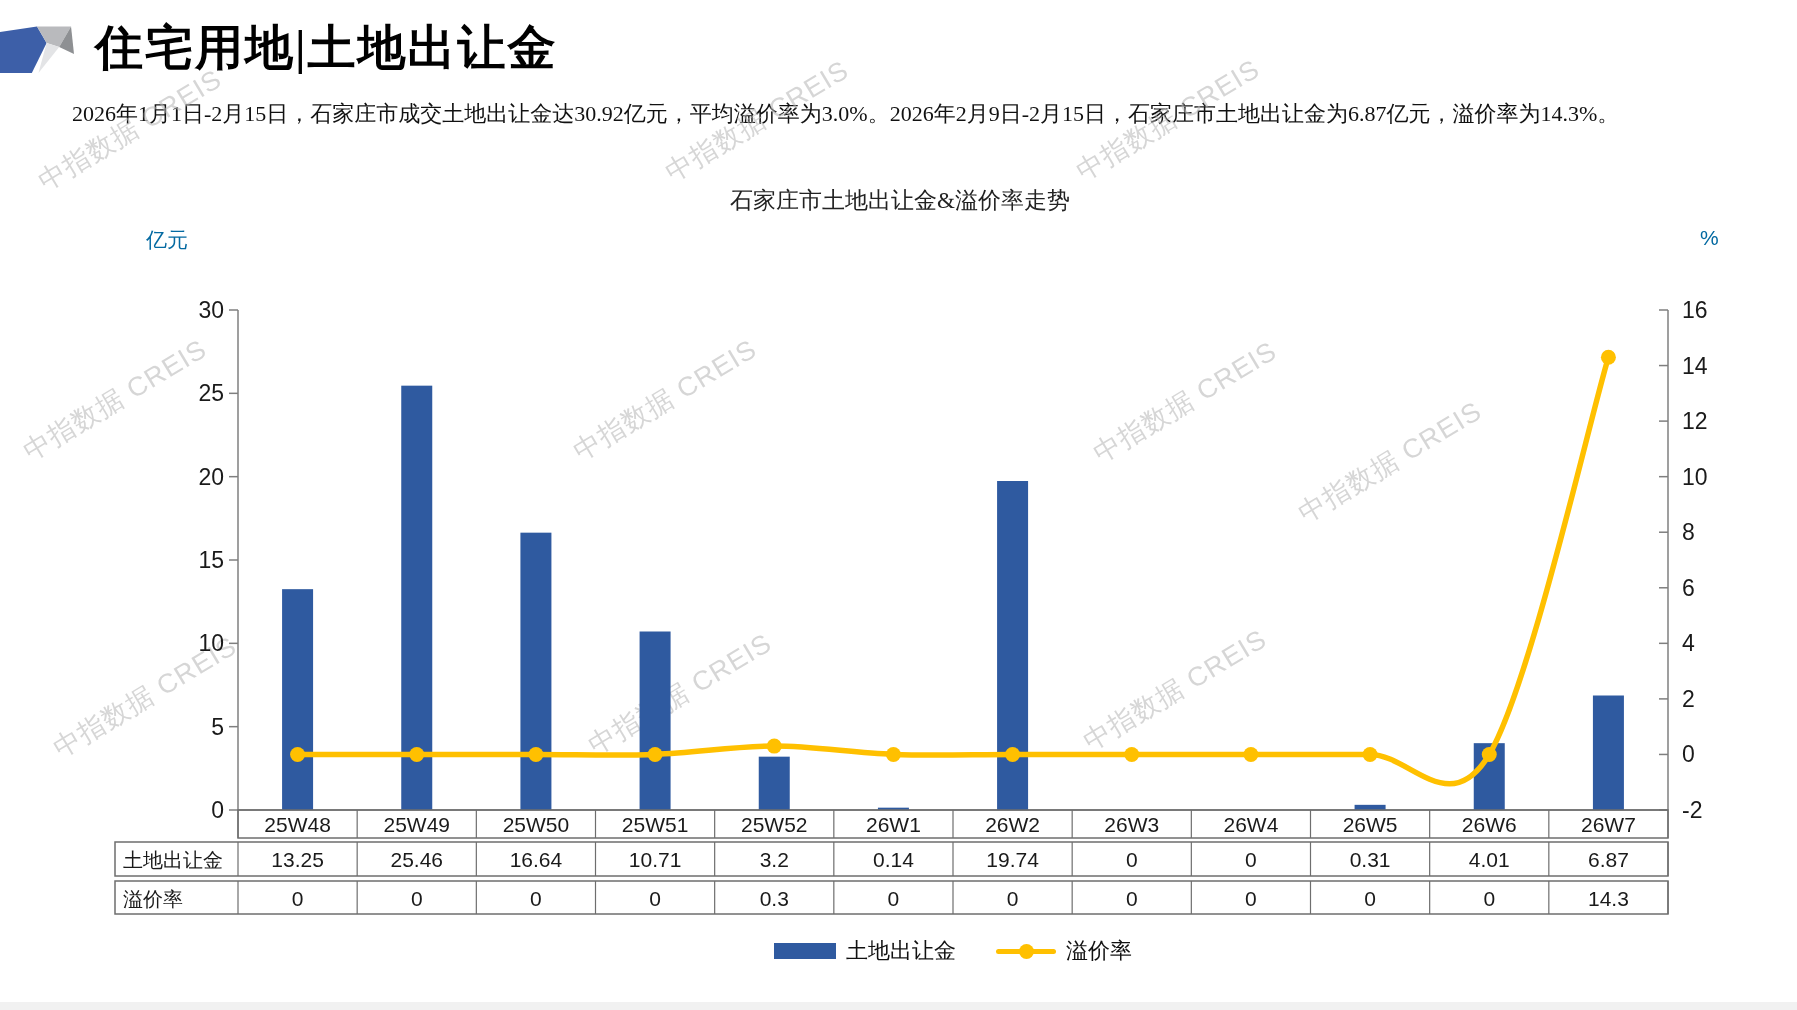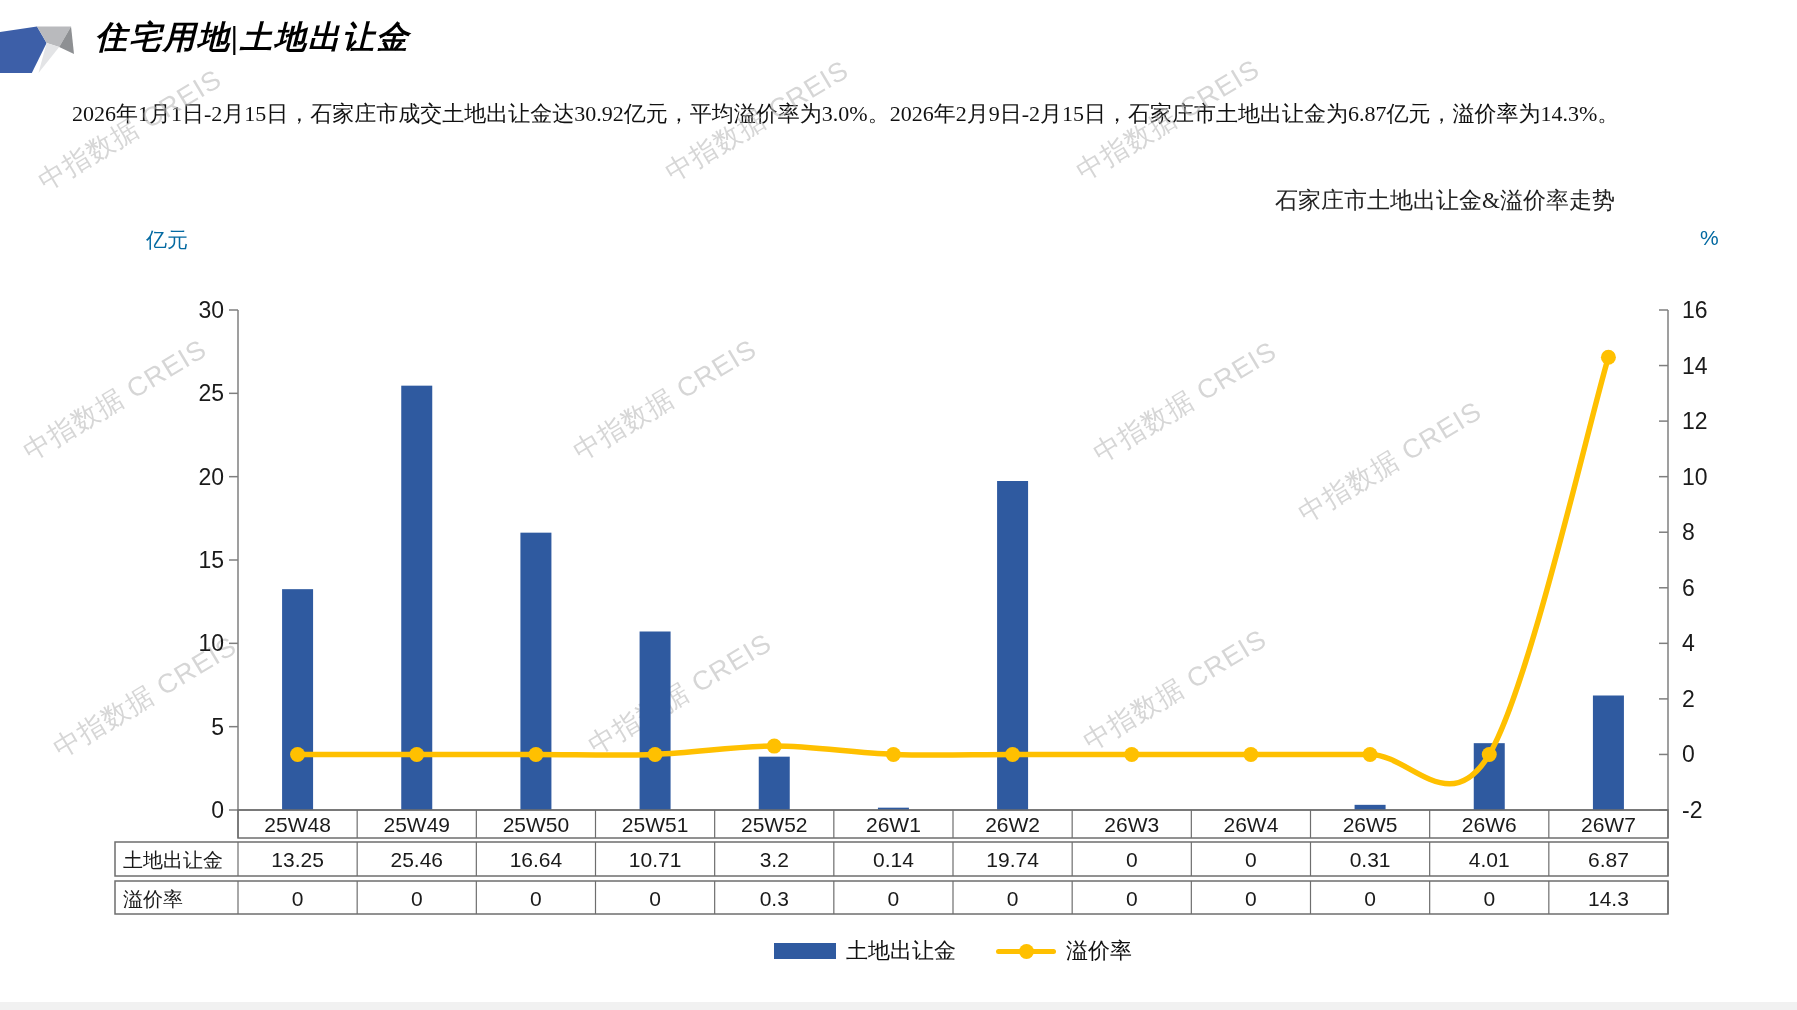--- a/index.html
+++ b/index.html
@@ -7,27 +7,27 @@
   body { font-family:"Liberation Serif", serif; color:#000; position:relative; }
 
   
   .logo { position:absolute; left:0; top:24px; width:74px; height:50px; }
   .logo div { position:absolute; inset:0; }
   .logo .lg-blue  { background:#3d5fa8; clip-path:polygon(0 16%, 50% 5%, 63% 38%, 43% 98%, 0 98%); }
   .logo .lg-lt    { background:#b9babd; clip-path:polygon(50% 5%, 96% 5%, 80% 46%, 63% 38%); }
   .logo .lg-pale  { background:#e3e4e6; clip-path:polygon(63% 38%, 80% 46%, 52% 98%); }
   .logo .lg-mid   { background:#8e9093; clip-path:polygon(96% 5%, 100% 60%, 80% 46%); }
 
-  .page-title { position:absolute; left:95px; top:16px; font-size:32px; font-weight:bold;
-                letter-spacing:2px; color:#000; white-space:nowrap;font-style:italic; }
+  .page-title { position:absolute; left:95px; top:16px; font-size:48px; font-weight:bold;
+                letter-spacing:2px; color:#000; white-space:nowrap; }
 
   .summary { position:absolute; left:72px; top:97px; width:1660px; font-size:22px;
              line-height:34px; color:#111; }
 
-  .chart-title { position:absolute; left:185px; top:185px; width:1430px; text-align:right;
+  .chart-title { position:absolute; left:185px; top:185px; width:1430px; text-align:center;
                  font-size:23px; color:#222; }
 
   .unit { position:absolute; font-size:21px; color:#0369a1; }
   .unit-left  { left:146px; top:226px; }
   .unit-right { left:1700px; top:226px; font-family:"Liberation Sans",sans-serif; }
 
   
   .wm { position:absolute; font-family:"Liberation Sans",sans-serif; font-size:27px;
         color:#b5b5b5; opacity:.55; white-space:nowrap; letter-spacing:1px;
         transform:translate(-50%,-50%) rotate(-31deg); z-index:1; pointer-events:none; }

